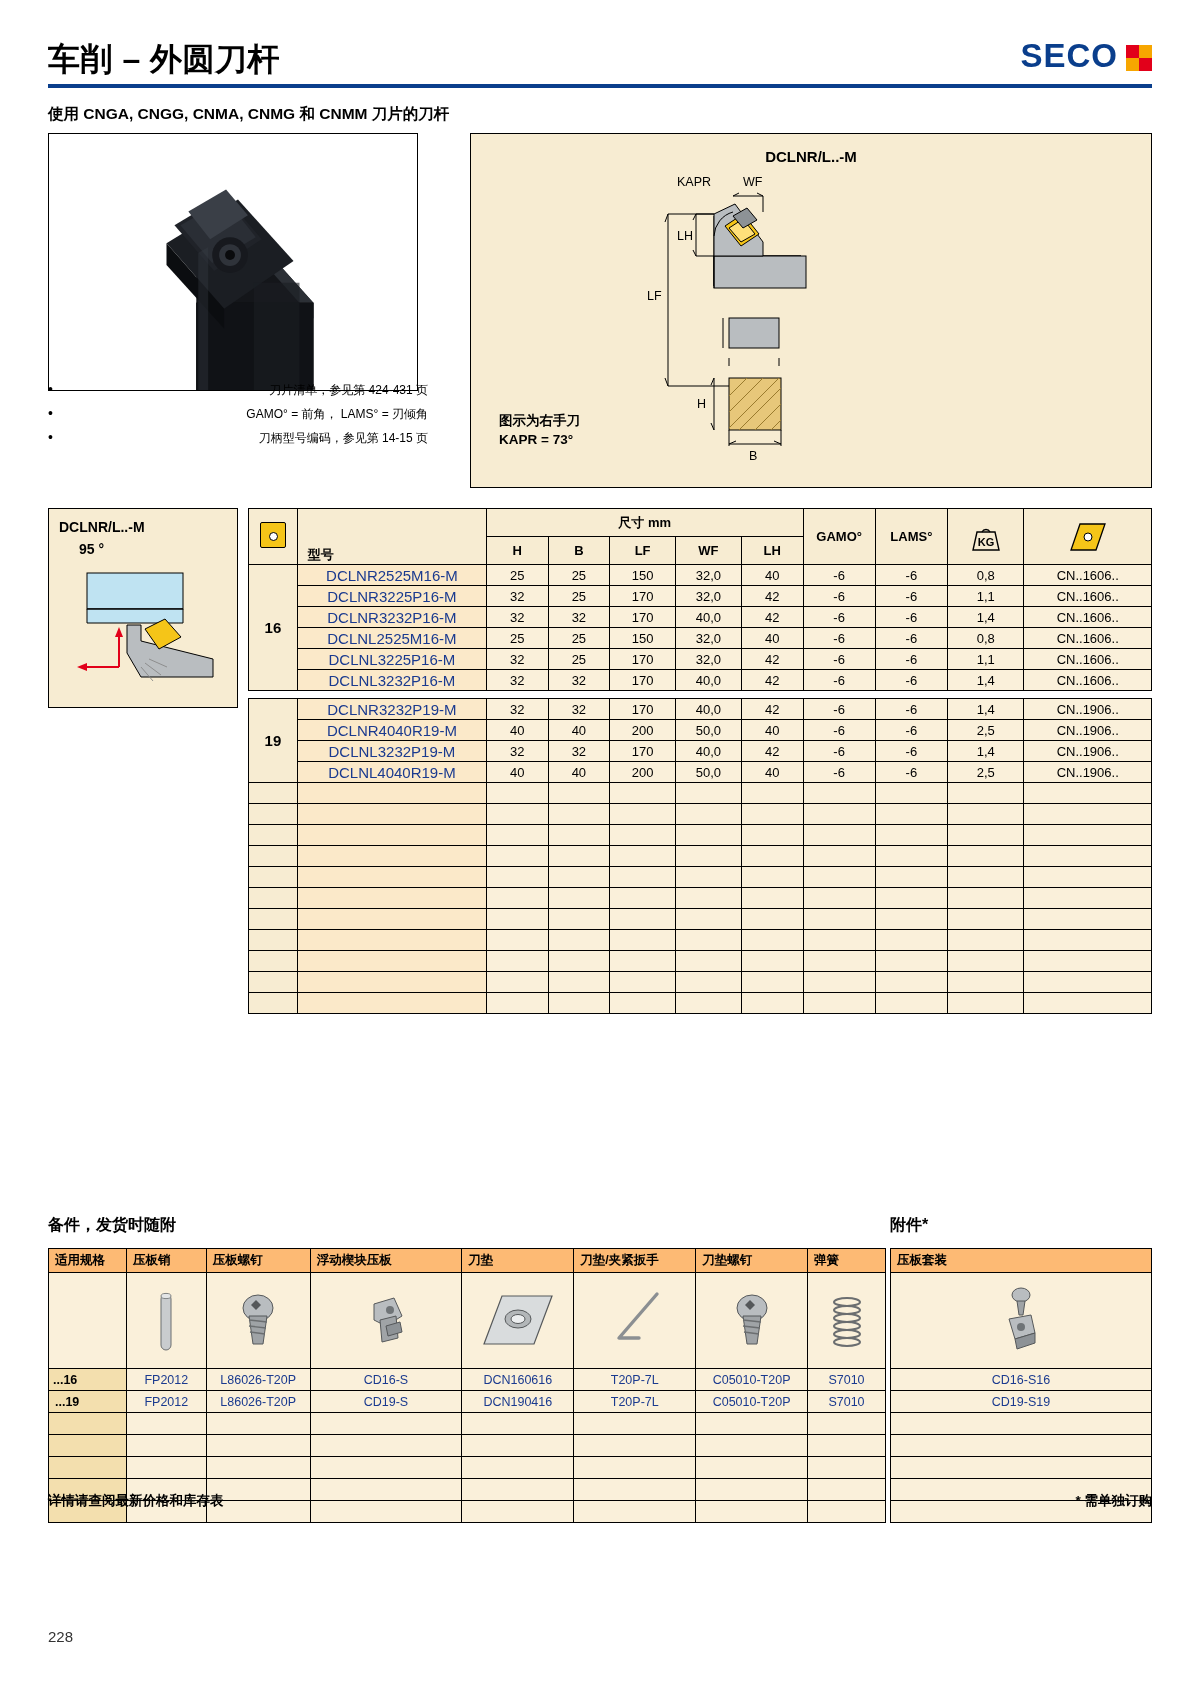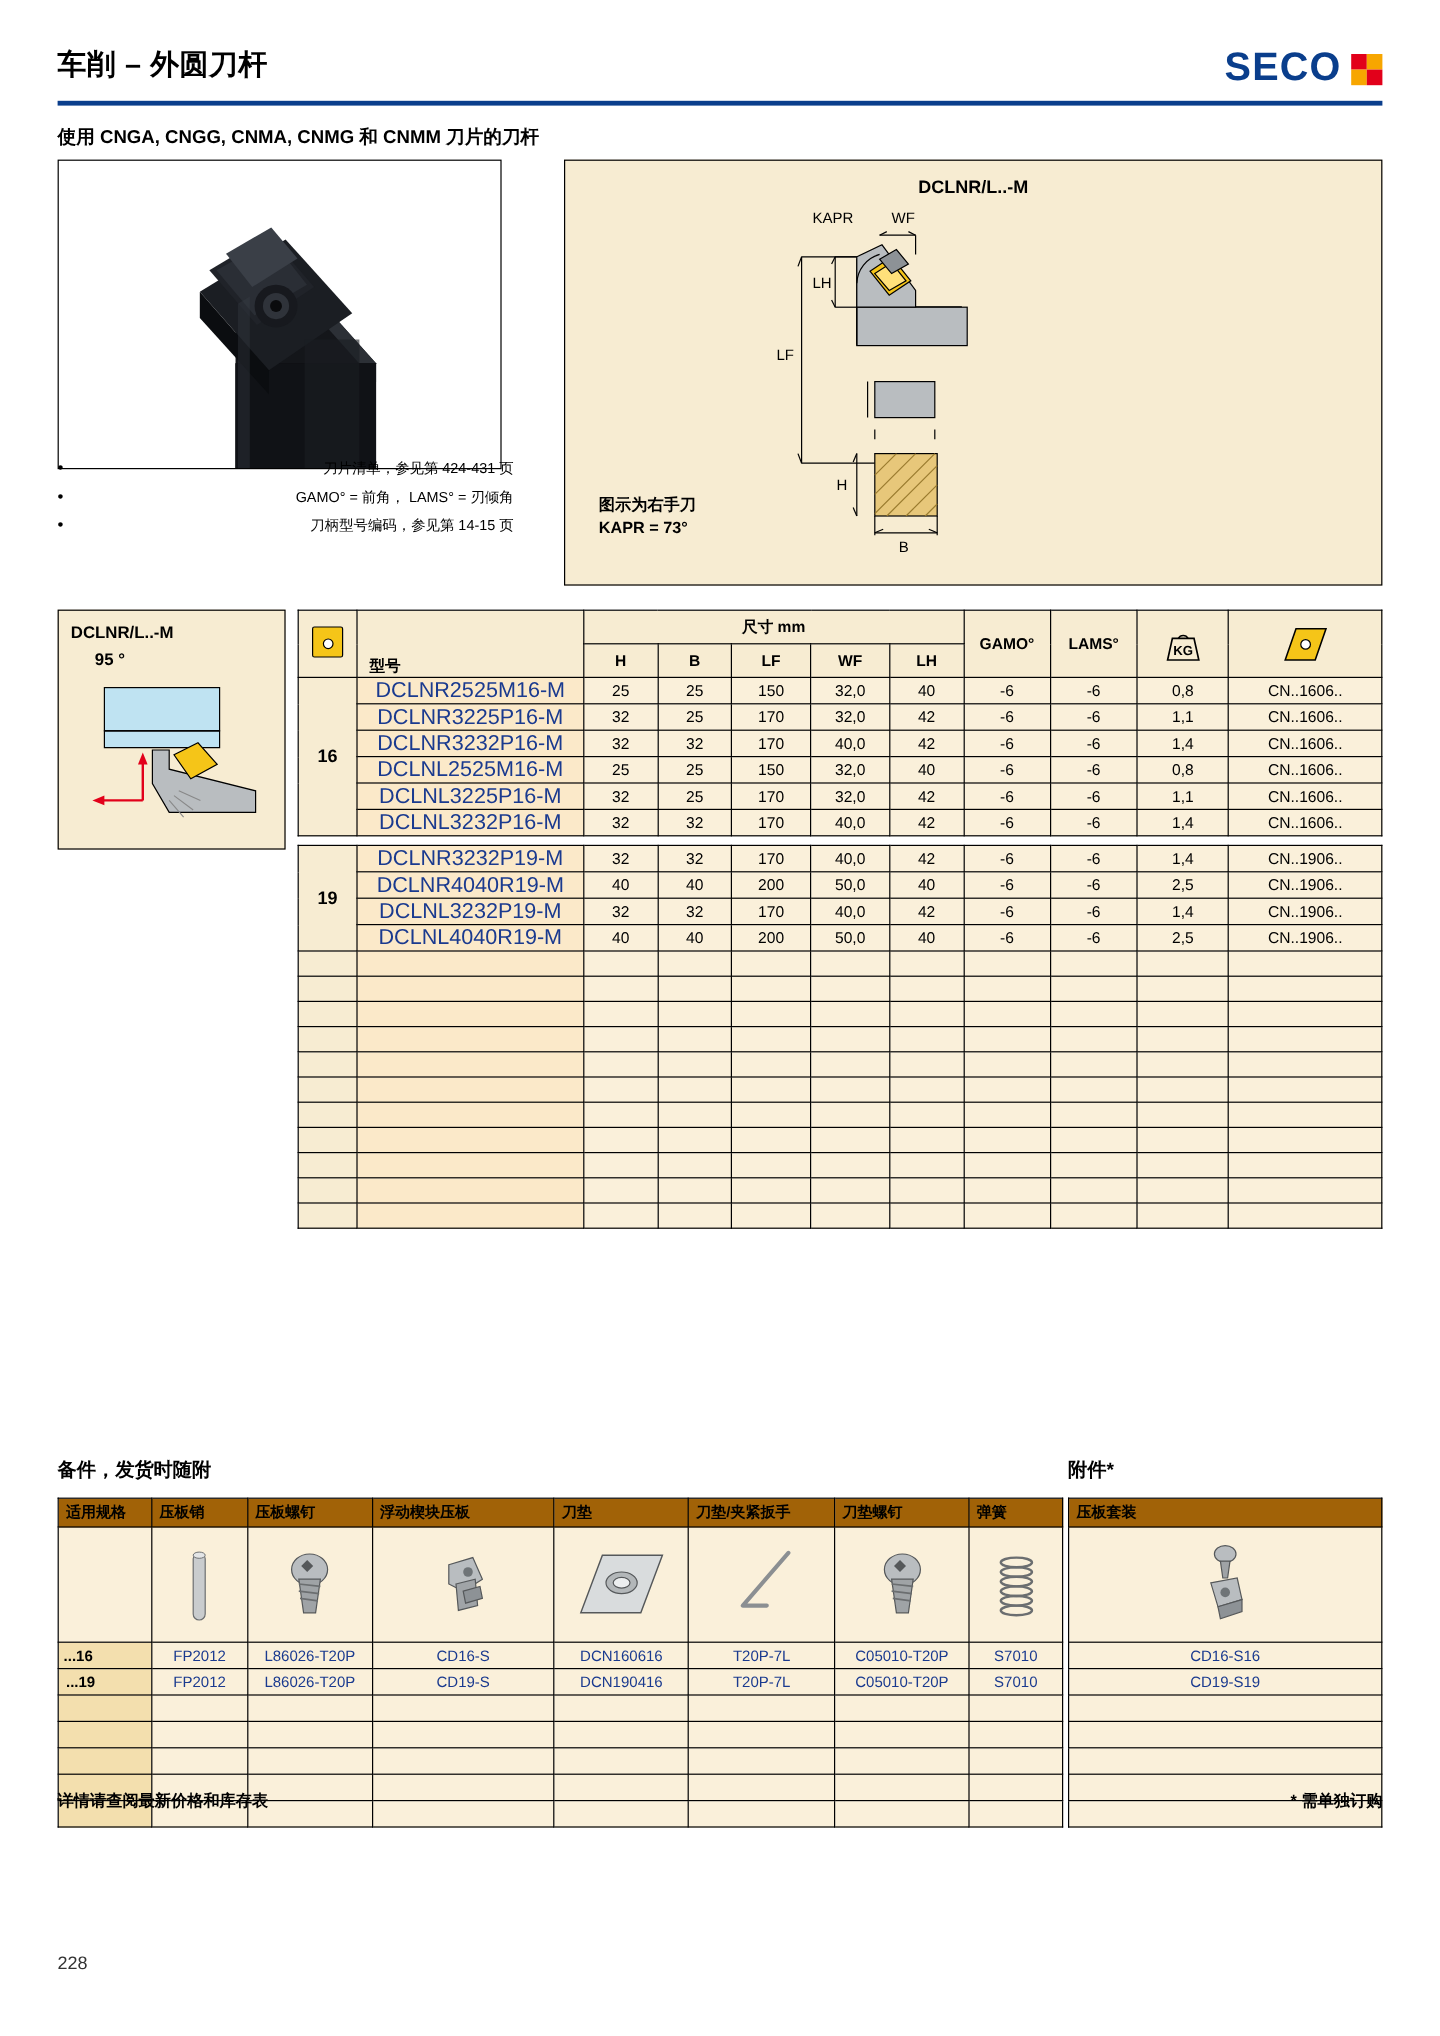--- a/index.html
+++ b/index.html
@@ -9,21 +9,21 @@
     background:#ffffff;
     font-family:"Liberation Sans", sans-serif;
     color:#000;
     -webkit-font-smoothing:antialiased;
   }
   .page { position:absolute; left:0; top:0; width:1200px; height:1697px; }
 
   
   .hdr-title {
     position:absolute; left:48px; top:38px;
-    font-size:24px; font-weight:bold; letter-spacing:0.5px;
+    font-size:32px; font-weight:bold; letter-spacing:0.5px;
   }
   .seco-box {
     position:absolute; right:48px; top:36px;
     width:175px; height:40px; display:flex; align-items:center; justify-content:flex-end;
   }
   .seco-word {
     font-size:33px; font-weight:bold; color:#0a3e8c; letter-spacing:1px;
     font-family:"Liberation Sans", sans-serif;
   }
   .seco-flag { display:inline-block; width:26px; height:26px; margin-left:8px; position:relative; top:2px;}
@@ -65,41 +65,41 @@
   .left-diag .lbl1 { position:absolute; left:10px; top:10px; font-size:14px; font-weight:bold;}
   .left-diag .lbl2 { position:absolute; left:30px; top:32px; font-size:14px; font-weight:bold;}
 
   
   .main-tbl { position:absolute; left:248px; top:508px; width:904px; border-collapse:collapse; }
   .main-tbl td, .main-tbl th {
     border:1px solid #000; font-size:13px; text-align:center; padding:0; height:21px;
     background:#faf0da;
   }
   .main-tbl .hd { background:#f7ecd2; font-weight:bold; }
-  .main-tbl .modelcell { text-align:center; font-size:18px; color:#1a3a8f; background:#fbe9c9;}
+  .main-tbl .modelcell { text-align:center; font-size:15px; color:#1a3a8f; background:#fbe9c9;}
   .main-tbl .grpcell { font-weight:bold; font-size:15px; background:#f7ecd2;margin-left:33px; }
   .main-tbl .insertcell { color:#000; font-size:13px;}
   .hd-dim { height:34px; font-size:14px;}
   .icon-cell { width:46px; }
 
   
   .ins-sq {
     width:26px;height:26px;border:1.4px solid #000;background:#f5c518;display:inline-block;
     position:relative; border-radius:2px;
   }
   .ins-sq:after{content:"";position:absolute;left:50%;top:50%;width:7px;height:7px;margin:-3.5px 0 0 -3.5px;background:#fff;border:1px solid #000;border-radius:50%;}
 
   
   .spare-title { position:absolute; left:48px; top:1215px; font-size:16px; font-weight:bold;}
   .acc-title { position:absolute; left:890px; top:1215px; font-size:16px; font-weight:bold;}
 
   .spare-tbl { position:absolute; left:48px; top:1248px; width:838px; border-collapse:collapse;}
   .acc-tbl { position:absolute; left:890px; top:1248px; width:262px; border-collapse:collapse;}
   .spare-tbl td, .acc-tbl td { border:1px solid #000; font-size:12.5px; text-align:center; background:#faf0da; height:22px;}
-  .spare-tbl .hrow td, .acc-tbl .hrow td { background:#a16207; font-weight:bold; font-size:12.5px; text-align:left; padding-left:6px; height:24px;}
+  .spare-tbl .hrow td, .acc-tbl .hrow td { background:#fdba74; font-weight:bold; font-size:12.5px; text-align:left; padding-left:6px; height:24px;}
   .spare-tbl .iconrow td, .acc-tbl .iconrow td { height:96px; background:#faf0da;}
   .spare-tbl .val { color:#1a3a8f; }
   .spare-tbl .firstcol { background:#f3dfae; font-weight:bold; }
 
   .footer-left { position:absolute; left:48px; top:1492px; font-size:13.5px; font-weight:bold;}
   .footer-right { position:absolute; right:48px; top:1492px; font-size:13.5px; font-weight:bold;}
   .pagenum { position:absolute; left:48px; top:1628px; font-size:15px; color:#333;}
 
   svg { display:block; }
 </style>

